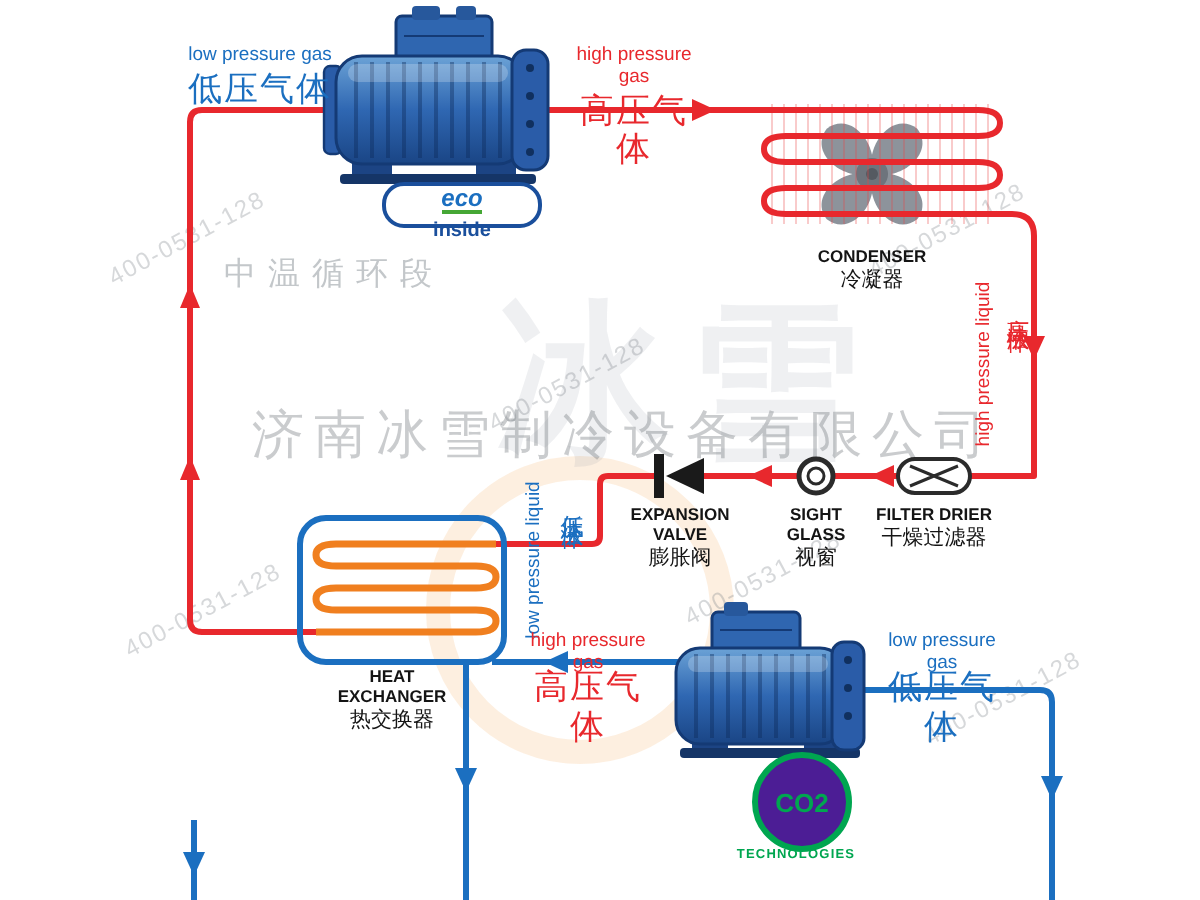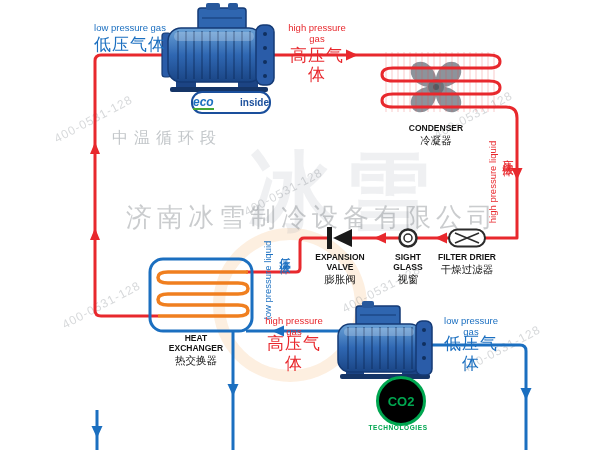--- a/index.html
+++ b/index.html
@@ -27,25 +27,25 @@
              transform:translate(-50%,-50%) rotate(-90deg);}
   .vlabel-zh{position:absolute;writing-mode:vertical-rl;text-orientation:upright;
              font-size:11.5px;letter-spacing:2px;z-index:2;}
   
   .comp-lbl{position:absolute;text-align:center;color:#141414;line-height:1.2;z-index:2;}
   .cen{display:block;font-size:8.5px;font-weight:700;}
   .czh{display:block;font-size:10.5px;margin-top:1px;}
   
   .badge-eco{position:absolute;left:191px;top:91px;width:76px;height:19px;background:#fff;
              border:2px solid #1a4f9c;border-radius:11px;display:flex;align-items:center;
-             justify-content:space-between;gap:4px;z-index:2;}
+             justify-content:flex-start;gap:4px;z-index:2;flex-direction:column;}
   .eco-main{color:#1b6fc0;font-weight:700;font-style:italic;font-size:12px;line-height:1;
             border-bottom:2px solid #45a735;}
   .eco-sub{color:#1a4f9c;font-weight:700;font-size:10px;line-height:1;}
-  .badge-co2{position:absolute;left:376px;top:376px;width:44px;height:44px;background:#000000;
+  .badge-co2{position:absolute;left:376px;top:376px;width:44px;height:44px;background:#4c1d95;
              border:3px solid #00a650;border-radius:50%;display:flex;align-items:center;
              justify-content:center;color:#00a650;font-weight:700;font-size:13px;z-index:2;}
   .badge-co2-sub{position:absolute;left:352px;top:424px;width:92px;text-align:center;color:#00a650;
              font-weight:700;font-size:6.5px;letter-spacing:0.6px;z-index:2;}
 </style>
 </head>
 <body>
 
 <div class="canvas">
 

